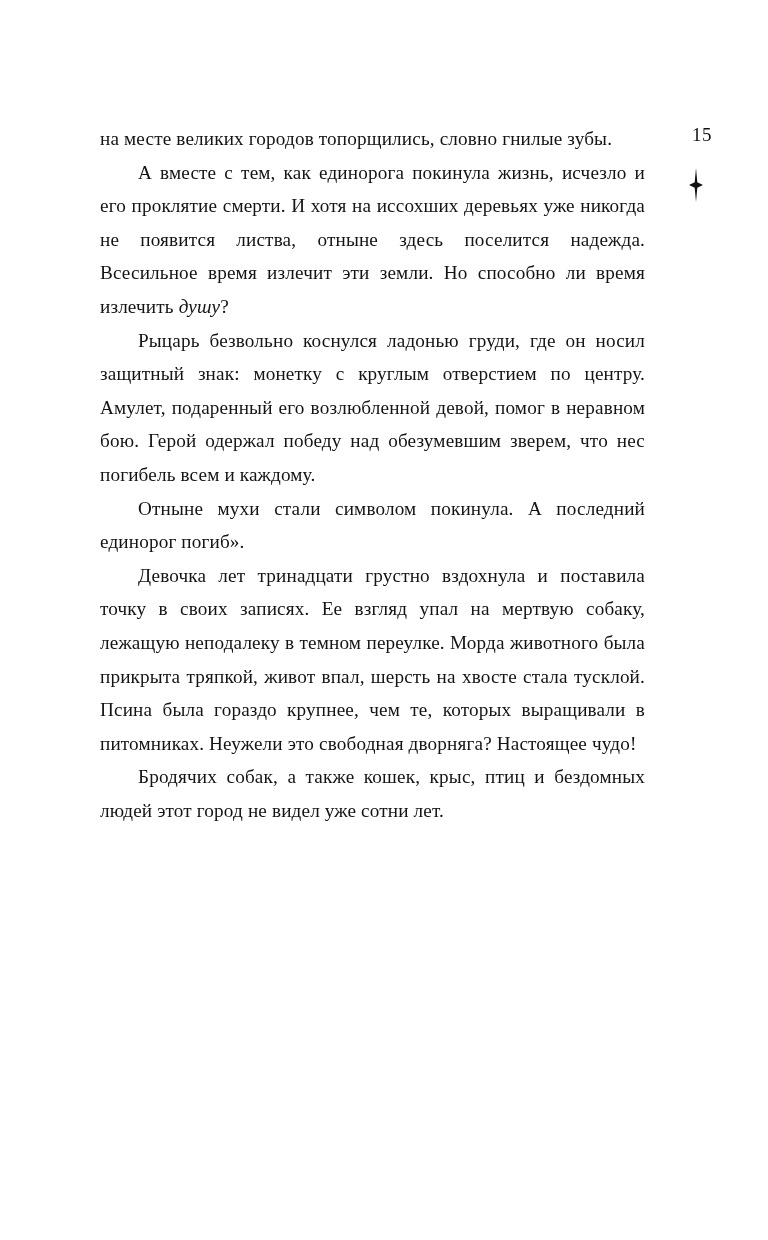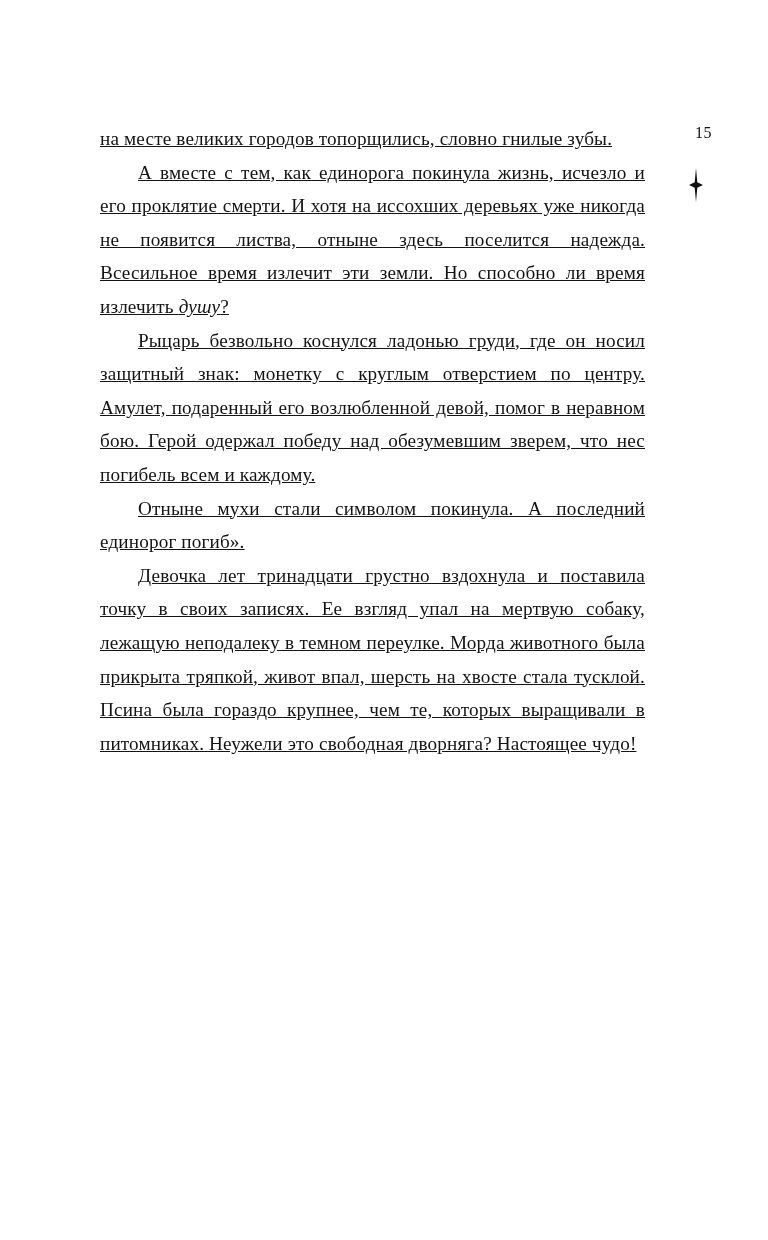--- a/index.html
+++ b/index.html
@@ -30,42 +30,41 @@
     position: absolute;
     left: 100px;
     top: 122px;
     width: 580px;
     height: 30px;
   }
   .page-number {
     position: absolute;
     right: -32px;
     top: 2px;
-    font-size: 16px;
+    font-size: 19px;
     font-family: "Liberation Serif", serif;
     color: #111111;
     letter-spacing: 0.5px;
   }
   .ornament {
     position: absolute;
     right: -23px;
     top: 46px;
     width: 14px;
     height: 34px;
     color: #111111;
   }
   p {
     margin: 0;
     font-size: 19.2px;
     line-height: 33.6px;
     text-align: justify;
     text-justify: inter-word;
     color: #141414;
     letter-spacing: 0.15px;
-    text-decoration: underline;
   }
   p.indent {
     text-indent: 38px;
   }
   em {
     font-style: italic;
   }
 </style>
 </head>
 <body>
@@ -80,15 +79,16 @@
       </svg>
     </div>
   </div>
 
   <div class="text-column">
     <p>на месте великих городов топорщились, словно гнилые зубы.</p>
     <p class="indent"><span>А вместе с тем, как единорога покинула жизнь, исчезло и его проклятие смерти. И хотя на иссохших деревьях уже никогда не появится листва, отныне здесь поселится надежда. Всесильное время излечит эти земли. Но способно ли время излечить </span><em>душу</em><span>?</span></p>
     <p class="indent">Рыцарь безвольно коснулся ладонью груди, где он носил защитный знак: монетку с круглым отверстием по центру. Амулет, подаренный его возлюбленной девой, помог в неравном бою. Герой одержал победу над обезумевшим зверем, что нес погибель всем и каждому.</p>
     <p class="indent">Отныне мухи стали символом покинула. А последний единорог погиб».</p>
     <p class="indent">Девочка лет тринадцати грустно вздохнула и поставила точку в своих записях. Ее взгляд упал на мертвую собаку, лежащую неподалеку в темном переулке. Морда животного была прикрыта тряпкой, живот впал, шерсть на хвосте стала тусклой. Псина была гораздо крупнее, чем те, которых выращивали в питомниках. Неужели это свободная дворняга? Настоящее чудо!</p>
+    <p class="indent">Бродячих собак, а также кошек, крыс, птиц и бездомных людей этот город не видел уже сотни лет.</p>
   </div>
 
 </div>
 
 </body></html>

